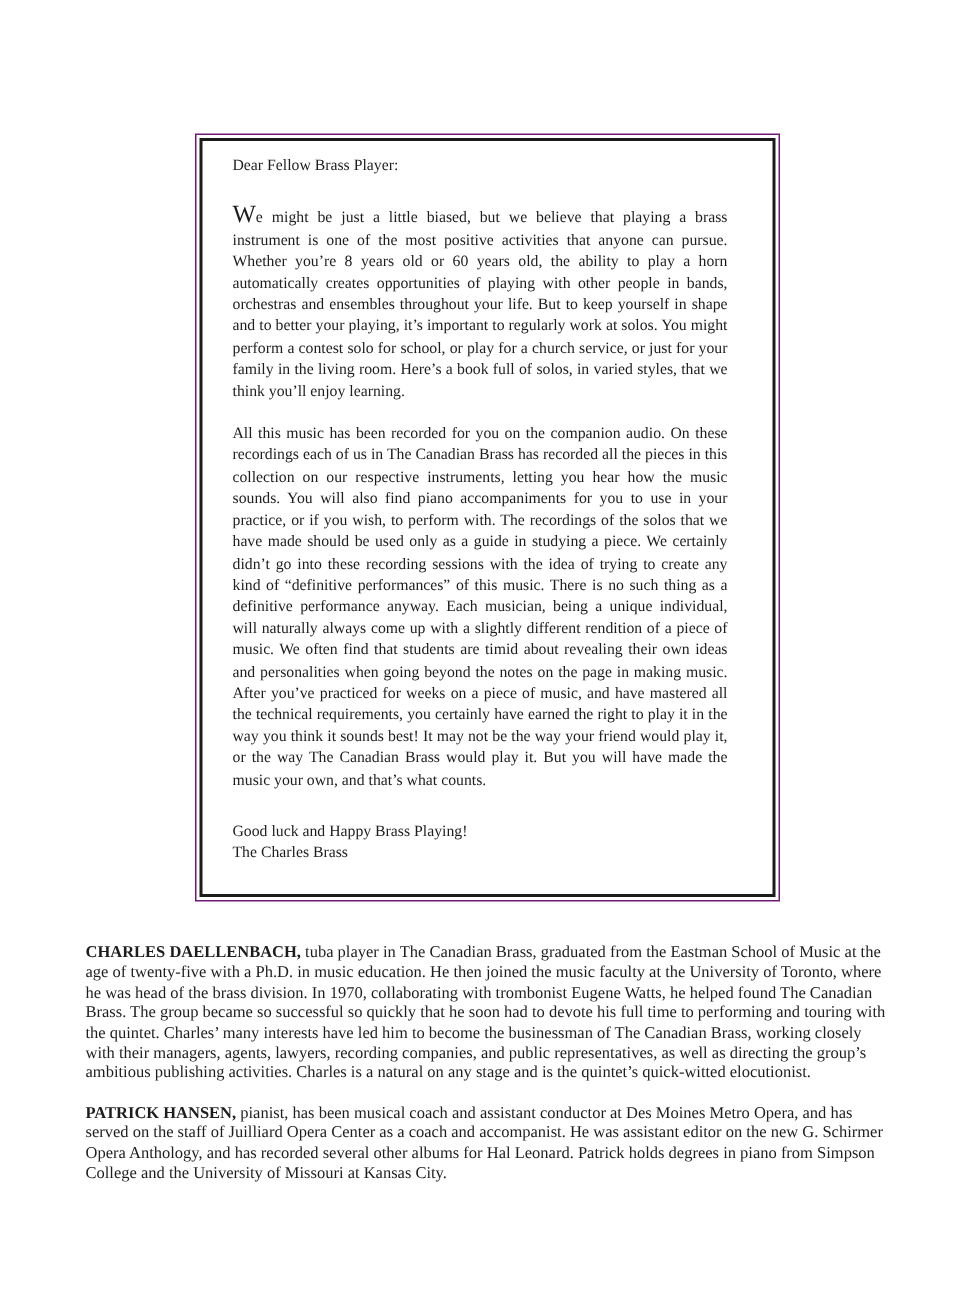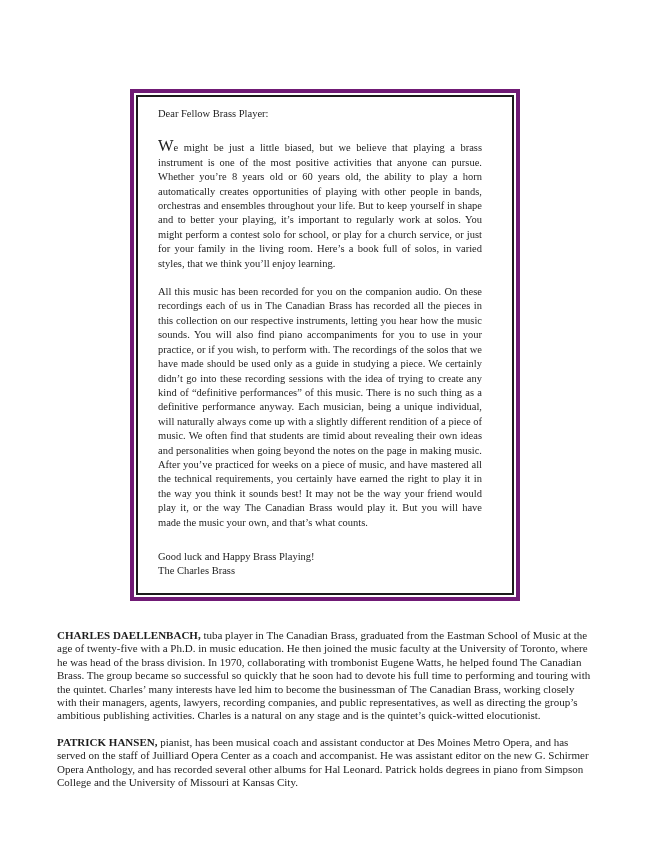--- a/index.html
+++ b/index.html
@@ -20,21 +20,21 @@
       background: #ffffff;
       overflow: hidden;
     }
     
     .letter-box-outer {
       position: absolute;
       left: 130px;
       top: 89px;
       width: 390px;
       height: 512px;
-      border: 4px solid #701a75;
+      border: 1px solid #701a75;
       padding: 2px;
       background: #ffffff;
     }
     .letter-box-inner {
       width: 100%;
       height: 100%;
       border: 2px solid #1b1b1b;
       padding: 10px 18px 20px 20px;
       overflow: hidden;
     }

